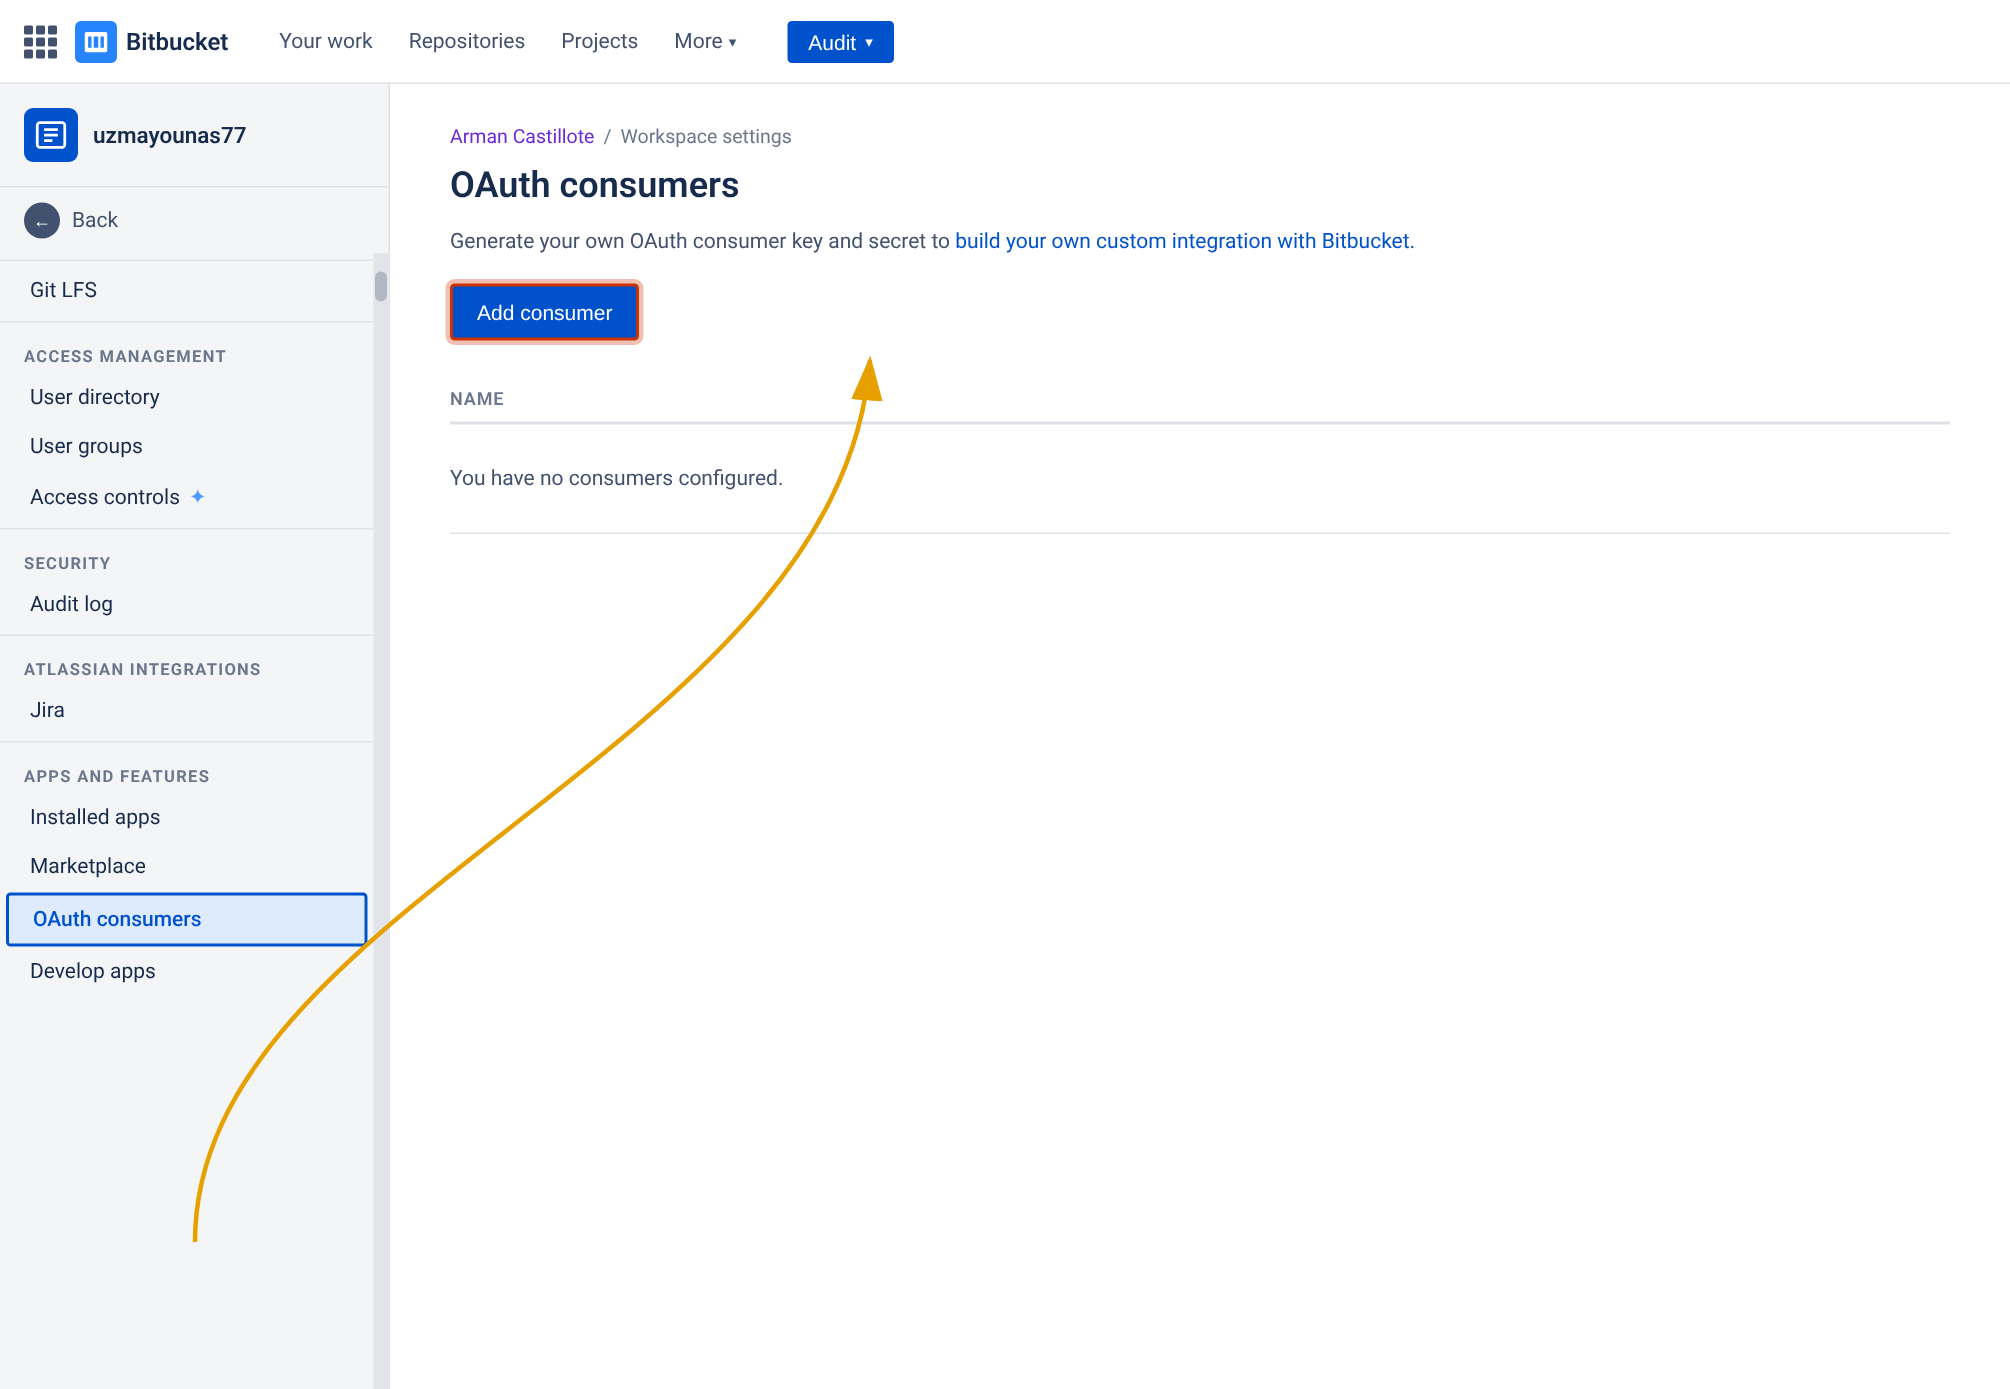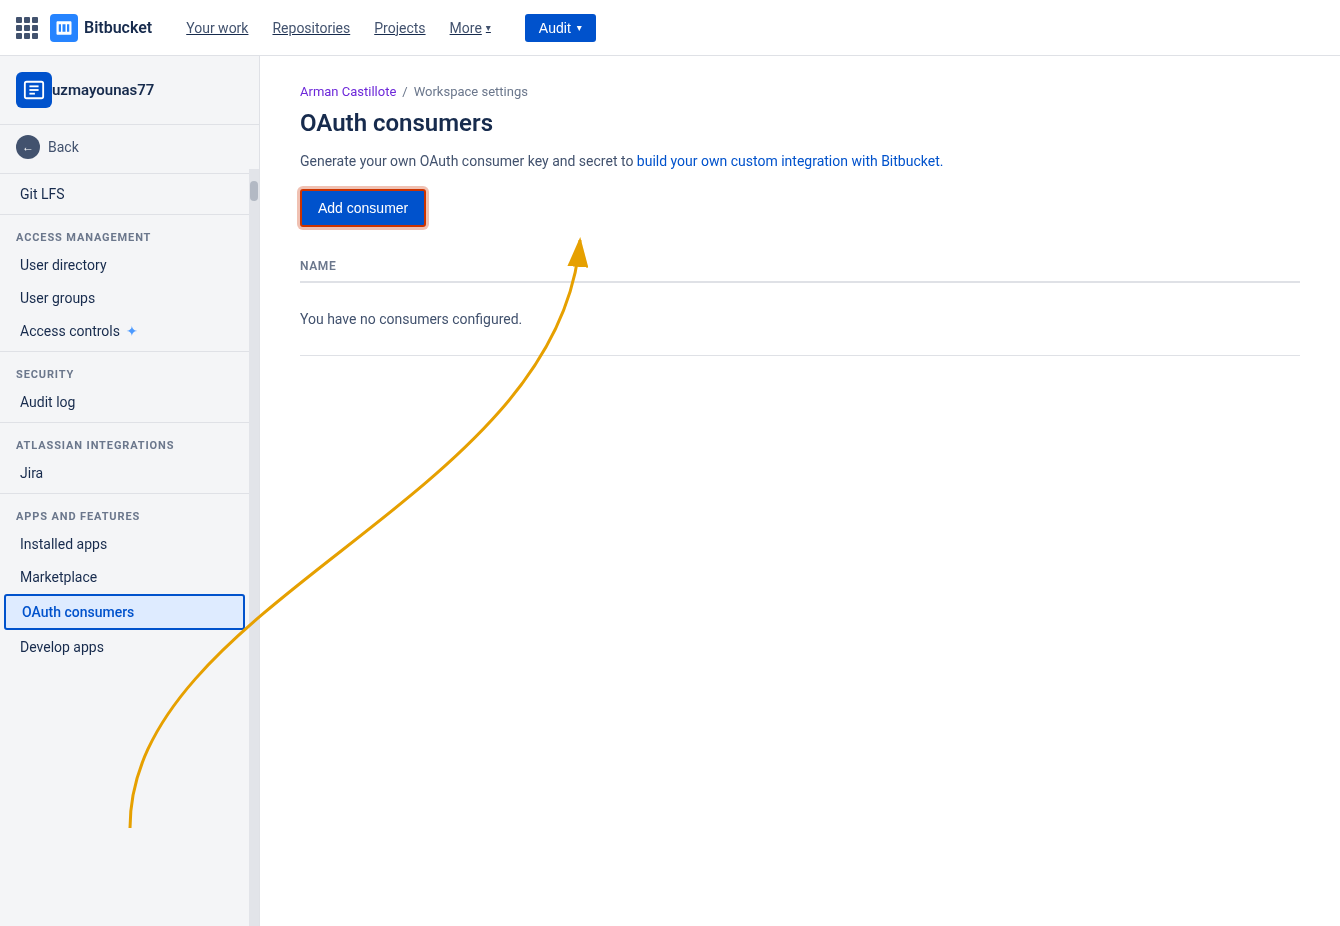--- a/index.html
+++ b/index.html
@@ -18,21 +18,21 @@
       top: 0; left: 0; right: 0;
       z-index: 100;
     }
     .topnav-left { display: flex; align-items: center; gap: 12px; }
     .grid-icon { display: grid; grid-template-columns: repeat(3,6px); gap: 2px; cursor: pointer; }
     .grid-dot { width: 6px; height: 6px; background: #42526e; border-radius: 1px; }
     .logo { display: flex; align-items: center; gap: 6px; }
     .logo-icon { width: 28px; height: 28px; background: #2684ff; border-radius: 4px; display: flex; align-items: center; justify-content: center; }
     .logo-icon svg { width: 18px; height: 18px; fill: white; }
     .logo-text { font-size: 16px; font-weight: 600; color: #172b4d; }
-    .topnav-links { display: flex; align-items: center; gap: 4px; text-decoration: underline; }
+    .topnav-links { display: flex; align-items: center; gap: 4px; }
     .nav-link { padding: 6px 10px; color: #42526e; text-decoration: none; border-radius: 3px; font-size: 14px; cursor: pointer; }
     .nav-link-more { display: flex; align-items: center; gap: 4px; }
     .create-btn {
       background: #0052cc;
       color: #fff;
       border: none;
       border-radius: 3px;
       padding: 6px 14px;
       font-size: 14px;
       font-weight: 500;
@@ -50,20 +50,21 @@
       min-width: 260px;
       background: #f4f5f7;
       border-right: 1px solid #dfe1e6;
       overflow-y: auto;
       display: flex;
       flex-direction: column;
     }
     .sidebar-header {
       display: flex;
       align-items: center;
+      gap: 10px;
       padding: 16px;
       border-bottom: 1px solid #dfe1e6;
     }
     .workspace-avatar {
       width: 36px; height: 36px;
       background: #0052cc;
       border-radius: 6px;
       display: flex; align-items: center; justify-content: center;
       color: white; font-size: 18px;
     }

